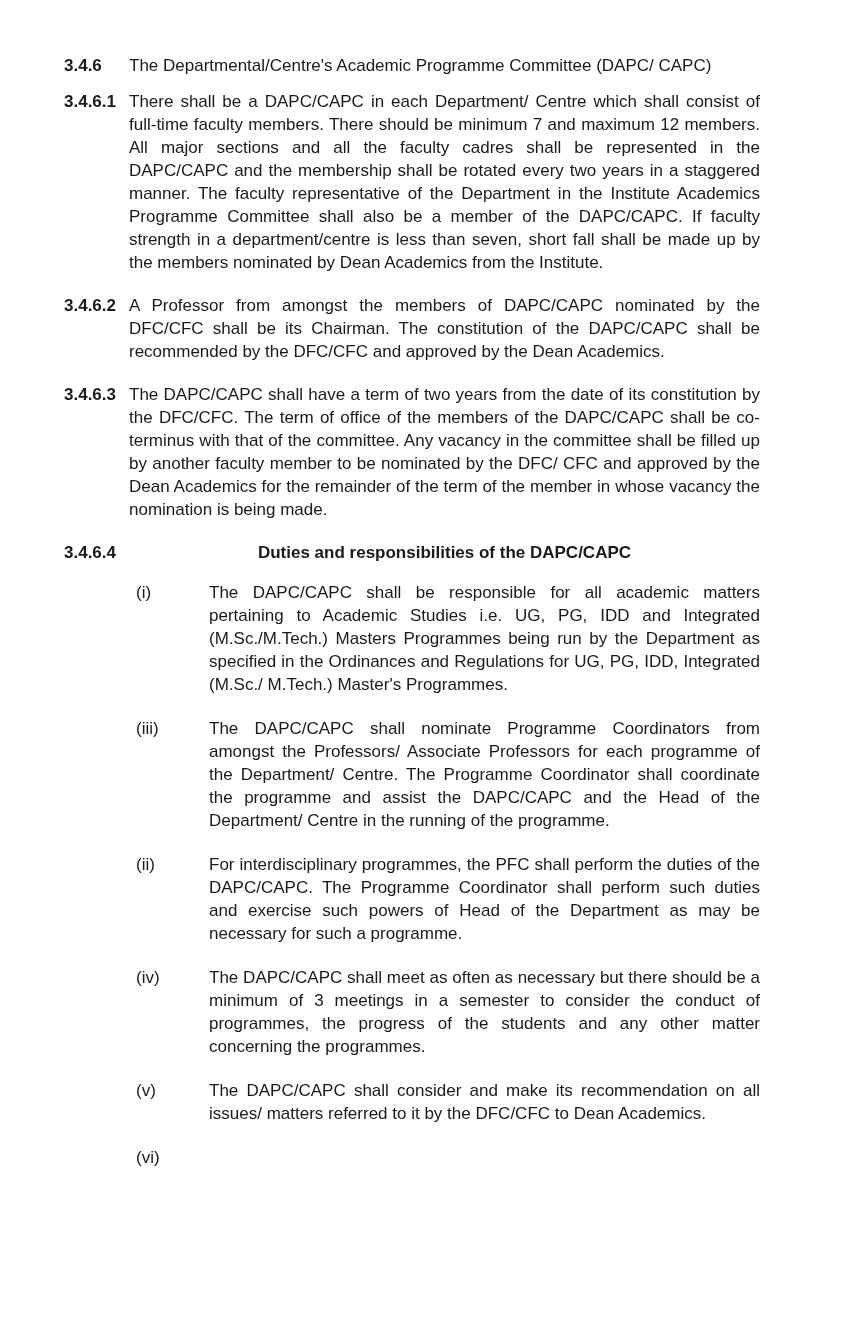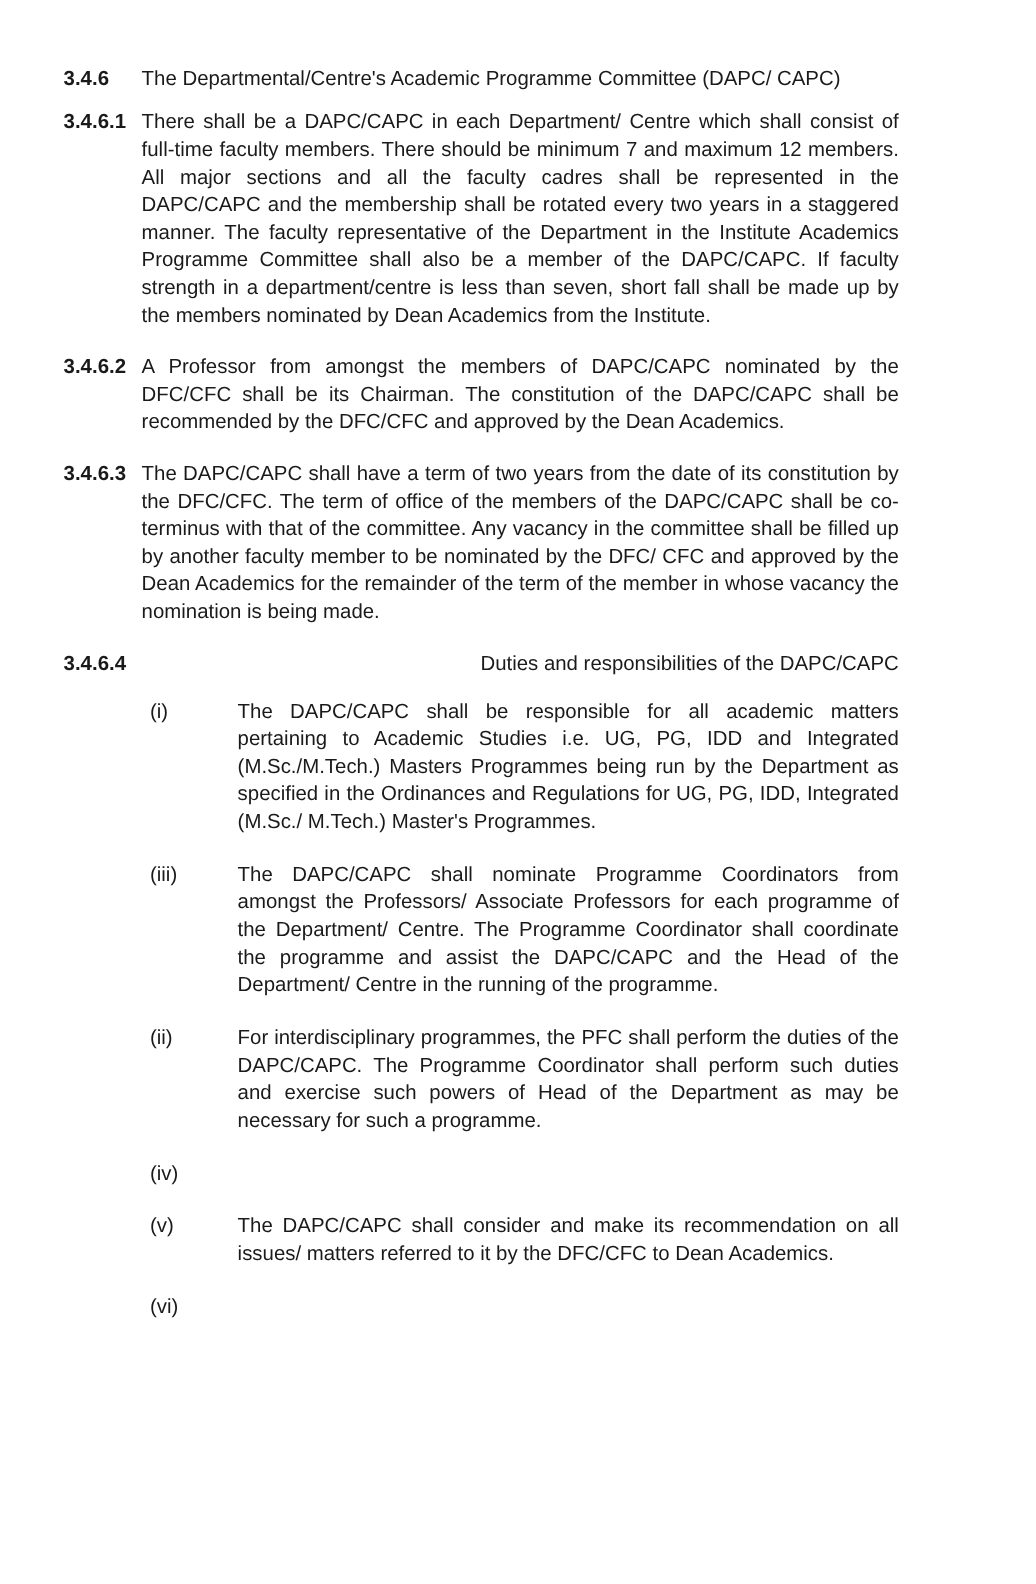--- a/index.html
+++ b/index.html
@@ -12,21 +12,21 @@
     height: 1320px;
     position: relative;
     font-family: "Liberation Sans", "DejaVu Sans", sans-serif;
     font-size: 17px;
     line-height: 23px;
     color: #1a1a1a;
     overflow: hidden;
   }
   .page {
     position: absolute;
-    left: 53px;
+    left: 64px;
     top: 54px;
     width: 696px;
   }
   .row {
     display: flex;
     align-items: flex-start;
   }
   .num-col {
     width: 65px;
     flex-shrink: 0;
@@ -42,22 +42,22 @@
   .heading .text-col {
     font-weight: normal;
   }
   .para {
     margin-bottom: 20px;
   }
   .subheading {
     margin-bottom: 17px;
   }
   .subheading .text-col {
-    font-weight: normal;
-    text-align: right;
+    font-weight: bold;
+    text-align: center;
   }
   .duty {
     display: flex;
     align-items: flex-start;
     padding-left: 72px;
     margin-bottom: 21px;
   }
   .marker-col {
     width: 73px;
     flex-shrink: 0;
@@ -103,20 +103,21 @@
     <div class="text-col">The DAPC/CAPC shall nominate Programme Coordinators from amongst the Professors/ Associate Professors for each programme of the Department/ Centre. The Programme Coordinator shall coordinate the programme and assist the DAPC/CAPC and the Head of the Department/ Centre in the running of the programme.</div>
   </div>
 
   <div class="duty">
     <div class="marker-col">(ii)</div>
     <div class="text-col">For interdisciplinary programmes, the PFC shall perform the duties of the DAPC/CAPC. The Programme Coordinator shall perform such duties and exercise such powers of Head of the Department as may be necessary for such a programme.</div>
   </div>
 
   <div class="duty">
     <div class="marker-col">(iv)</div>
+    <div class="text-col">The DAPC/CAPC shall meet as often as necessary but there should be a minimum of 3 meetings in a semester to consider the conduct of programmes, the progress of the students and any other matter concerning the programmes.</div>
   </div>
 
   <div class="duty">
     <div class="marker-col">(v)</div>
     <div class="text-col">The DAPC/CAPC shall consider and make its recommendation on all issues/ matters referred to it by the DFC/CFC to Dean Academics.</div>
   </div>
 
   <div class="duty">
     <div class="marker-col">(vi)</div>
   </div>

